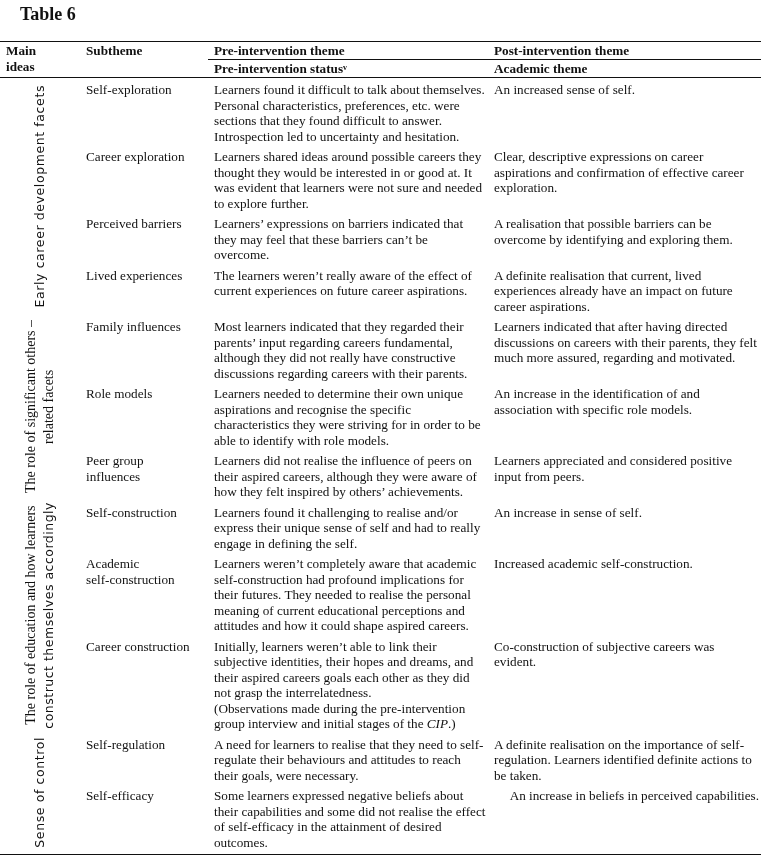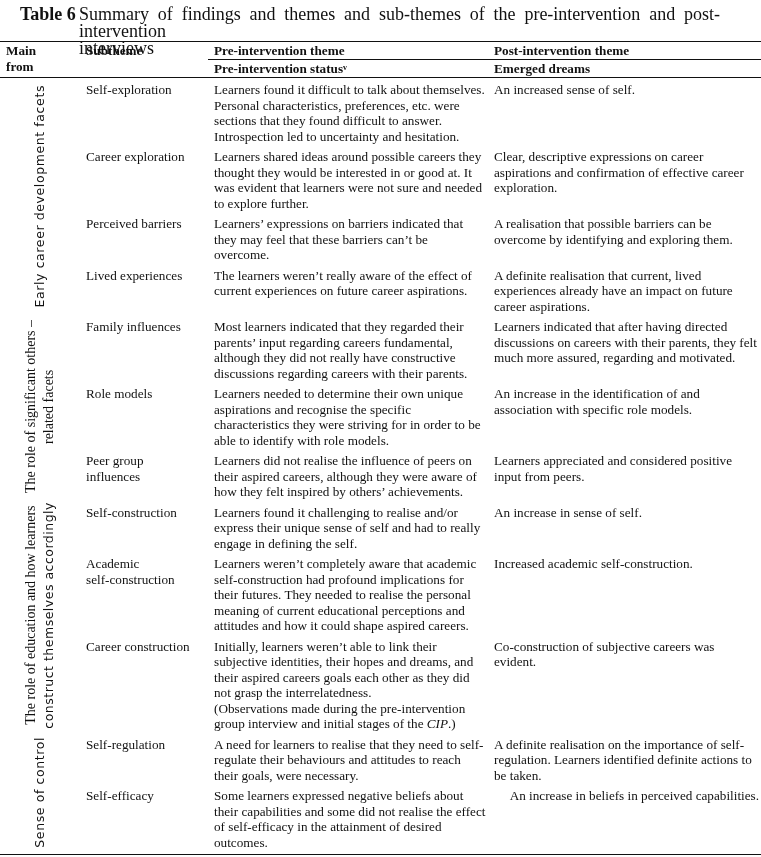--- a/index.html
+++ b/index.html
@@ -159,46 +159,42 @@
       line-height: 16px;
     }
     .vertical .ln { display: block; }
     em.italic { font-style: italic; }
   </style>
 </head>
 <body>
 
 <div class="caption">
   <span class="label">Table 6</span>
-  <span class="text">
-    <span class="line1">Summary of findings and themes and sub-themes of the pre-intervention and post-intervention</span>
-    <span class="line2">interviews</span>
-  </span>
 </div>
 
 <table class="findings">
   <colgroup>
     <col class="c-main">
     <col class="c-sub">
     <col class="c-pre">
     <col class="c-post">
   </colgroup>
   <thead>
     <tr class="h1">
       <th class="main-h" rowspan="2" style="border-bottom:1.5px solid #111;">
         <span style="display:block">Main</span>
-        <span style="display:block">from</span>
+        <span style="display:block">ideas</span>
       </th>
       <th class="sub-h" rowspan="2" style="border-bottom:1.5px solid #111;">Subtheme</th>
       <th class="pre">Pre-intervention theme</th>
       <th class="post">Post-intervention theme</th>
     </tr>
     <tr class="h2">
       <th class="pre2"><span>Pre-intervention status</span><sup class="note">v</sup></th>
-      <th class="post2">Emerged dreams</th>
+      <th class="post2">Academic theme</th>
     </tr>
   </thead>
   <tbody>
 
     <tr class="first">
       <td class="main-cell" rowspan="4">
         <div class="vertical-wrap">
             <div class="vertical sans">
           <span class="ln">Early career development facets</span>
         </div>

